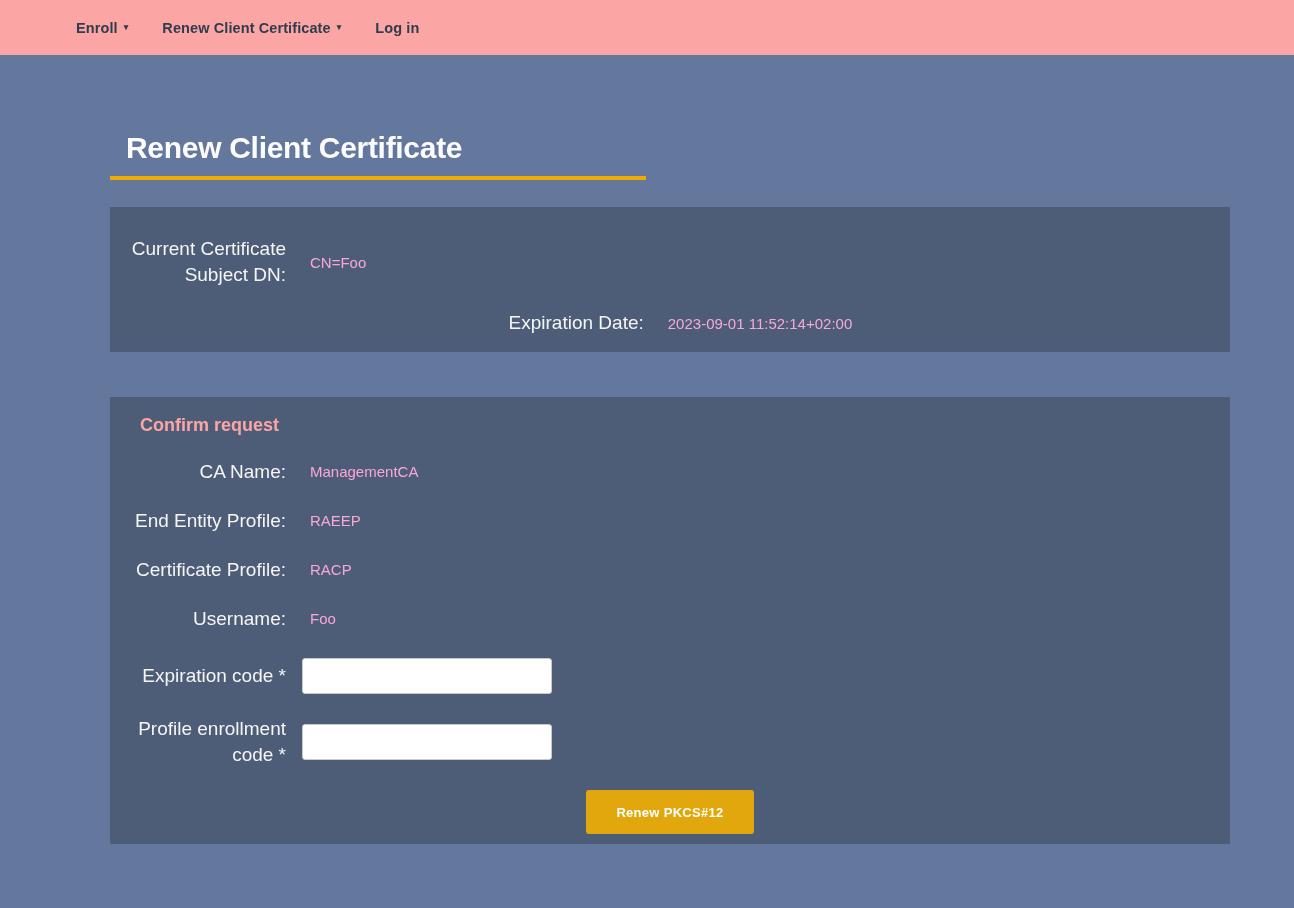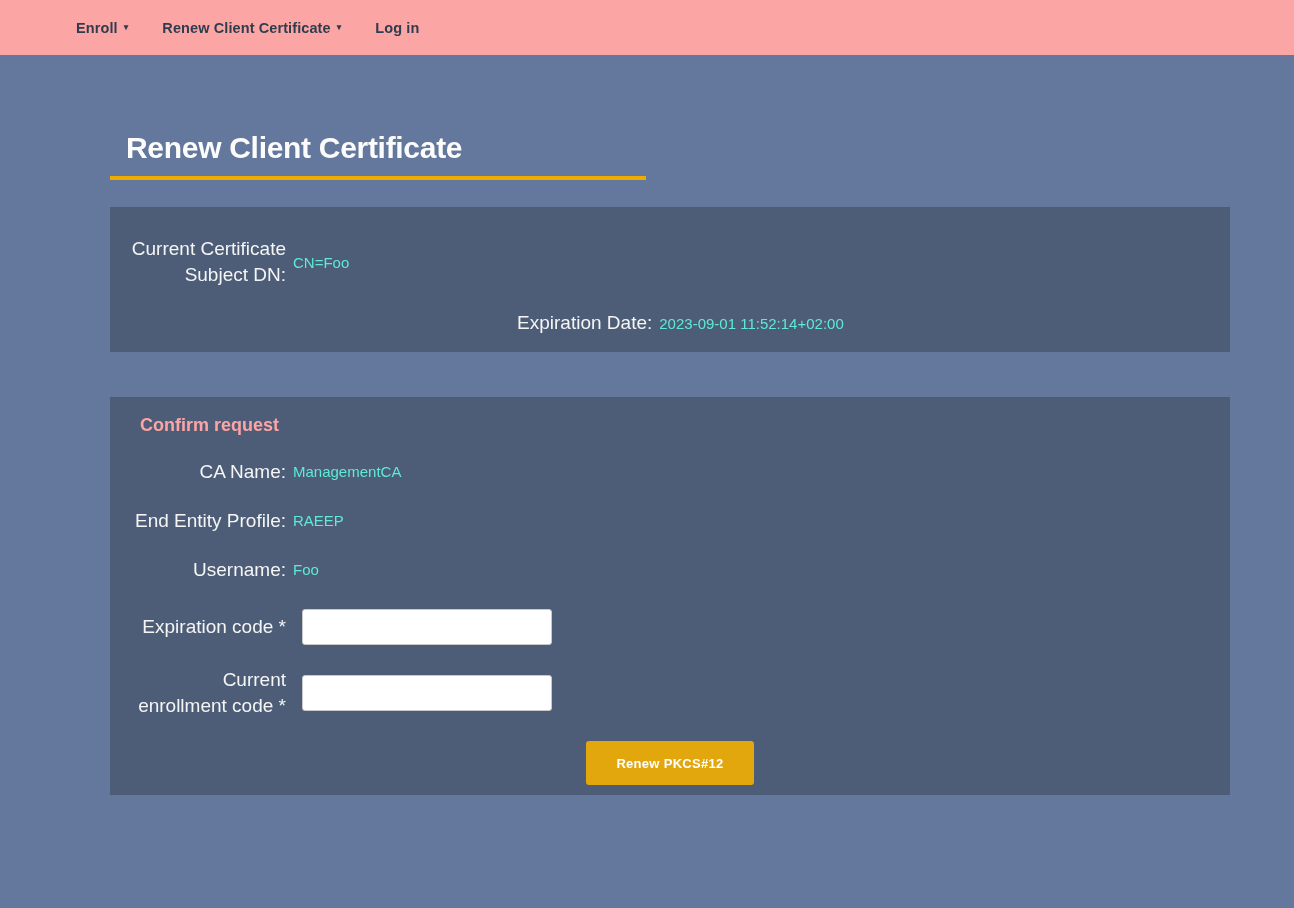--- a/index.html
+++ b/index.html
@@ -86,23 +86,23 @@
 
   .row-label {
     width: 156px;
     flex: 0 0 156px;
     text-align: right;
     font-size: 19px;
     line-height: 26px;
     color: #f5f5f5;
   }
   .row-value {
-    margin-left: 7px;
+    margin-left: 24px;
     font-size: 15px;
-    color: #5eead4;
+    color: #f9a8d4;
   }
 
   .text-input {
     margin-left: 16px;
     width: 250px;
     height: 36px;
     border: 1px solid #c9c9c9;
     border-radius: 3px;
     background: #ffffff;
     font-size: 15px;
@@ -167,29 +167,33 @@
 
   <div class="form-row row-h49">
     <div class="row-label">CA Name:</div>
     <div class="row-value">ManagementCA</div>
   </div>
   <div class="form-row row-h49">
     <div class="row-label">End Entity Profile:</div>
     <div class="row-value">RAEEP</div>
   </div>
   <div class="form-row row-h49">
+    <div class="row-label">Certificate Profile:</div>
+    <div class="row-value">RACP</div>
+  </div>
+  <div class="form-row row-h49">
     <div class="row-label">Username:</div>
     <div class="row-value">Foo</div>
   </div>
 
   <div class="form-row row-h66">
     <label class="row-label">Expiration code *</label>
     <input class="text-input" type="password" aria-label="Enrollment code *" style="">
   </div>
   <div class="form-row row-h66">
-    <label class="row-label">Current enrollment code *</label>
+    <label class="row-label">Profile enrollment code *</label>
     <input class="text-input" type="password" aria-label="Confirm enrollment code *" style="">
   </div>
 
   <div class="button-row">
     <button class="primary-button">Renew PKCS#12</button>
   </div>
 </section>
 
 </body></html>

